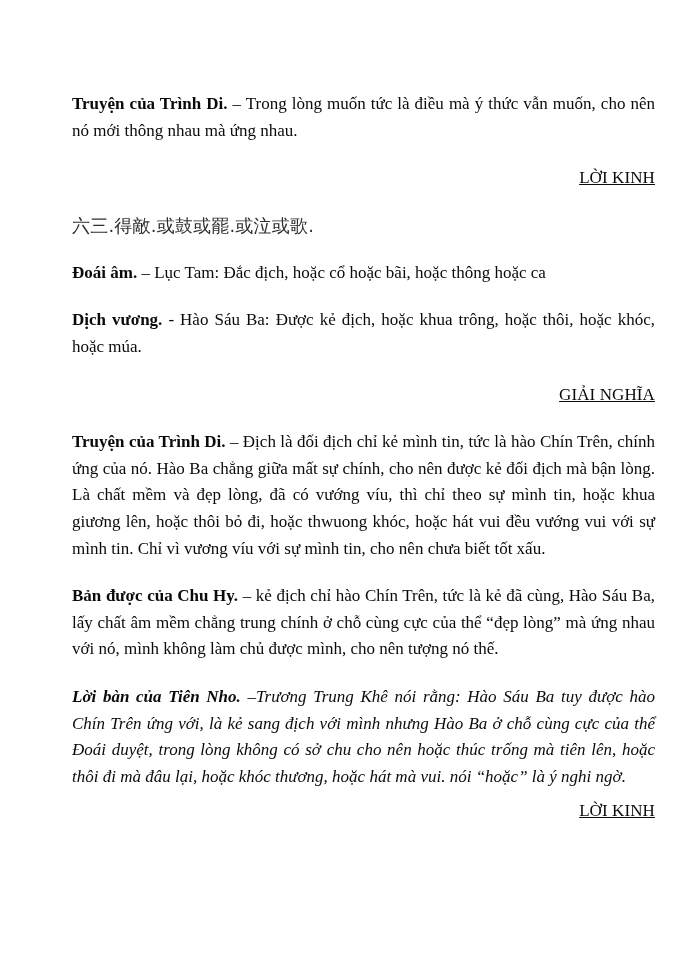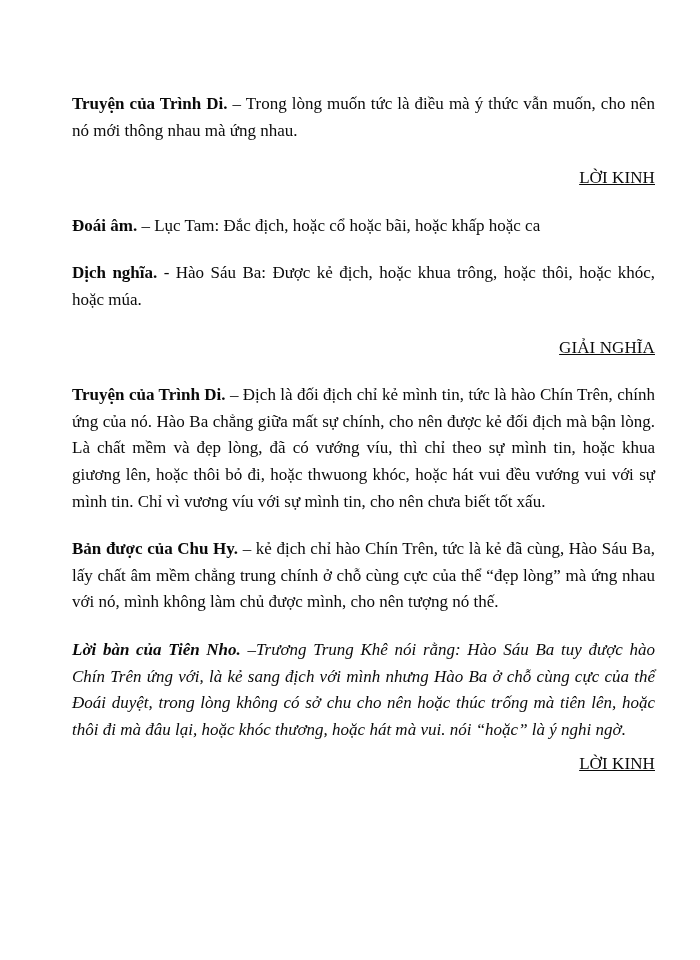--- a/index.html
+++ b/index.html
@@ -78,24 +78,25 @@
 </style>
 </head>
 <body>
 
 <div class="page">
 
   <p class="block para b-0"><span class="lead">Truyện của Trình Di.</span><span> – Trong lòng muốn tức là điều mà ý thức vẫn muốn, cho nên nó mới thông nhau mà ứng nhau.</span></p>
 
   <p class="block heading b-1">LỜI KINH</p>
 
+  <p class="block hanzi b-2">六三.得敵.或鼓或罷.或泣或歌.</p>
 
-  <p class="block para b-3"><span class="lead">Đoái âm.</span><span> – Lục Tam: Đắc địch, hoặc cổ hoặc bãi, hoặc khấp hoặc ca</span></p>
+  <p class="block para b-3"><span class="lead">Đoái âm.</span><span> – Lục Tam: Đắc địch, hoặc cổ hoặc bãi, hoặc thông hoặc ca</span></p>
 
-  <p class="block para"><span class="lead">Dịch nghĩa.</span><span> - Hào Sáu Ba: Được kẻ địch, hoặc khua trông, hoặc thôi, hoặc khóc, hoặc múa.</span></p>
+  <p class="block para"><span class="lead">Dịch vương.</span><span> - Hào Sáu Ba: Được kẻ địch, hoặc khua trông, hoặc thôi, hoặc khóc, hoặc múa.</span></p>
 
   <p class="block heading">GIẢI NGHĨA</p>
 
   <p class="block para"><span class="lead">Truyện của Trình Di.</span><span> – Địch là đối địch chỉ kẻ mình tin, tức là hào Chín Trên, chính ứng của nó. Hào Ba chẳng giữa mất sự chính, cho nên được kẻ đối địch mà bận lòng. Là chất mềm và đẹp lòng, đã có vướng víu, thì chỉ theo sự mình tin, hoặc khua giương lên, hoặc thôi bỏ đi, hoặc thwuong khóc, hoặc hát vui đều vướng vui với sự mình tin. Chỉ vì vương víu với sự mình tin, cho nên chưa biết tốt xấu.</span></p>
 
   <p class="block para"><span class="lead">Bản được của Chu Hy.</span><span> – kẻ địch chỉ hào Chín Trên, tức là kẻ đã cùng, Hào Sáu Ba, lấy chất âm mềm chẳng trung chính ở chỗ cùng cực của thể “đẹp lòng” mà ứng nhau với nó, mình không làm chủ được mình, cho nên tượng nó thế.</span></p>
 
   <p class="block para b-8"><span class="lead">Lời bàn của Tiên Nho.</span><span> –Trương Trung Khê nói rằng: Hào Sáu Ba tuy được hào Chín Trên ứng với, là kẻ sang địch với mình nhưng Hào Ba ở chỗ cùng cực của thể Đoái duyệt, trong lòng không có sở chu cho nên hoặc thúc trống mà tiên lên, hoặc thôi đi mà đâu lại, hoặc khóc thương, hoặc hát mà vui. nói “hoặc” là ý nghi ngờ.</span></p>
 
   <p class="block heading b-9">LỜI KINH</p>

